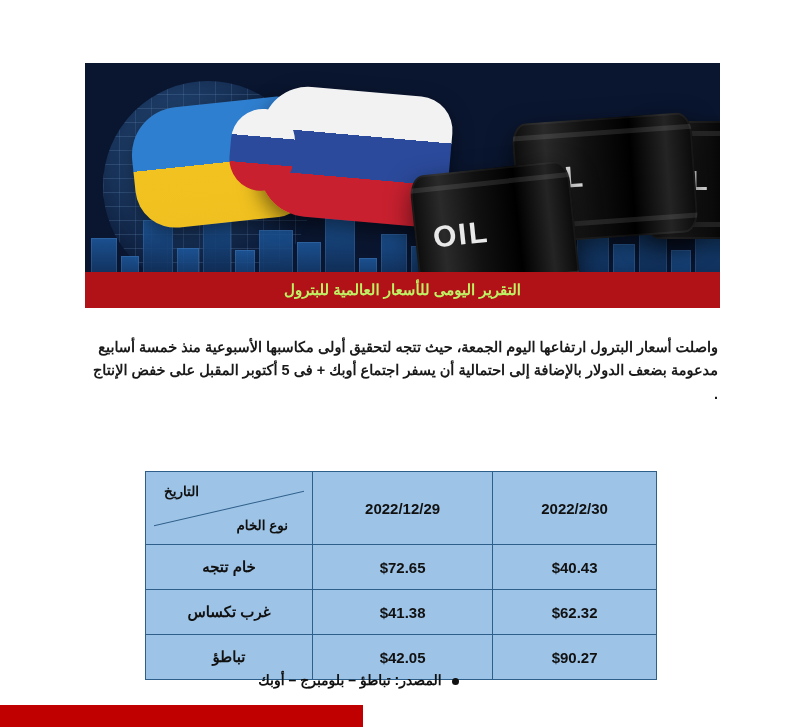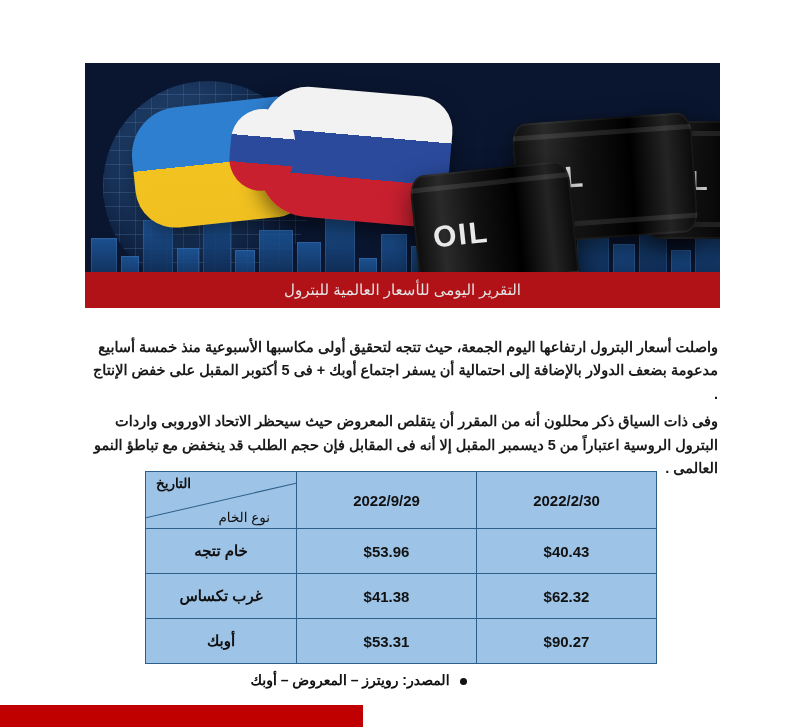--- a/index.html
+++ b/index.html
@@ -140,26 +140,26 @@
     transform: rotate(-4deg);
   }
   .barrel-3 {
     left: 560px; top: 58px; width: 140px; height: 118px;
   }
   .banner-title {
     position: absolute;
     left: 0; right: 0; bottom: 0;
     height: 36px;
     background: #b01217;
-    color: #e5e5e5;
+    color: #bef264;
     display: flex;
     align-items: center;
     justify-content: center;
     font-size: 15px;
-    font-weight: 400;
+    font-weight: 700;
     letter-spacing: .5px;
     direction: rtl;
   }
 
   
   .body-text {
     position: absolute;
     left: 90px;
     top: 336px;
     width: 628px;
@@ -188,21 +188,21 @@
     text-align: center;
     font-size: 15px;
     font-weight: 700;
     color: #111;
     padding: 2px 8px;
   }
   .price-table .corner {
     position: relative;
     width: 150px;
     height: 56px;
-    padding: 0;
+    padding: 8px;
   }
   .corner-inner {
     position: relative;
     width: 100%;
     height: 100%;
     overflow: hidden;
   }
   .corner-line {
     position: absolute;
     left: -6%;
@@ -216,23 +216,23 @@
   .corner-top {
     position: absolute;
     top: 3px;
     left: 10px;
     font-size: 13.5px;
     font-weight: 700;
   }
   .corner-bottom {
     position: absolute;
     bottom: 3px;
-    right: 26px;
+    right: 16px;
     font-size: 13.5px;
-    font-weight: 400;
+    font-weight: 700;
   }
 
   
   .source {
     position: absolute;
     left: 0;
     right: 86px;
     top: 672px;
     direction: rtl;
     text-align: center;
@@ -312,53 +312,52 @@
       <div class="rim" style="top:12px;"></div>
       <div class="rim" style="bottom:14px;"></div>
       <div class="txt" style="left:18px; top:46px; font-size:30px;">OIL</div>
     </div>
 
     <div class="banner-title">التقرير اليومى للأسعار العالمية للبترول</div>
   </div>
 
   <div class="body-text">
     <p>واصلت أسعار البترول ارتفاعها اليوم الجمعة، حيث تتجه لتحقيق أولى مكاسبها الأسبوعية منذ خمسة أسابيع مدعومة بضعف الدولار بالإضافة إلى احتمالية أن يسفر اجتماع أوبك + فى 5 أكتوبر المقبل على خفض الإنتاج .</p>
-    <p>وفى ذات السياق ذكر محللون أنه من المقرر أن يتقلص المعروض حيث سيحظر الاتحاد الاوروبى واردات البترول الروسية اعتباراً من 5 ديسمبر المقبل إلا أنه فى المقابل فإن حجم الطلب قد ينخفض مع تباطؤ النمو العالمى .</p>
   </div>
 
   <table class="price-table">
     <tbody>
       <tr>
         <td>2022/2/30</td>
-        <td>2022/9/29</td>
+        <td>2022/12/29</td>
         <td class="corner">
           <div class="corner-inner">
             <span class="corner-top">التاريخ</span>
             <div class="corner-line"></div>
             <span class="corner-bottom">نوع الخام</span>
           </div>
         </td>
       </tr>
       <tr>
         <td>$40.43</td>
-        <td>$53.96</td>
+        <td>$72.65</td>
         <td>خام تتجه</td>
       </tr>
       <tr>
         <td>$62.32</td>
         <td>$41.38</td>
         <td>غرب تكساس</td>
       </tr>
       <tr>
         <td>$90.27</td>
-        <td>$53.31</td>
-        <td>أوبك</td>
+        <td>$42.05</td>
+        <td>تباطؤ</td>
       </tr>
     </tbody>
   </table>
 
   <div class="source">
-    <span class="bullet"></span><span>المصدر: رويترز – المعروض – أوبك</span>
+    <span class="bullet"></span><span>المصدر: تباطؤ – بلومبرج – أوبك</span>
   </div>
 
   <div class="bottom-bar"></div>
 
 </div>
 
 </body></html>

